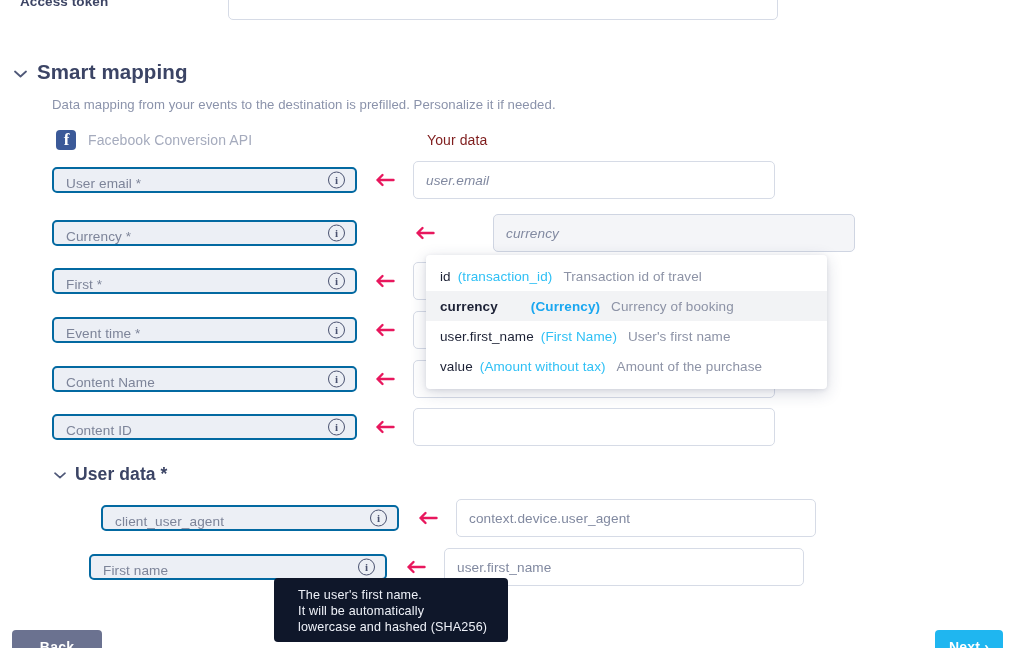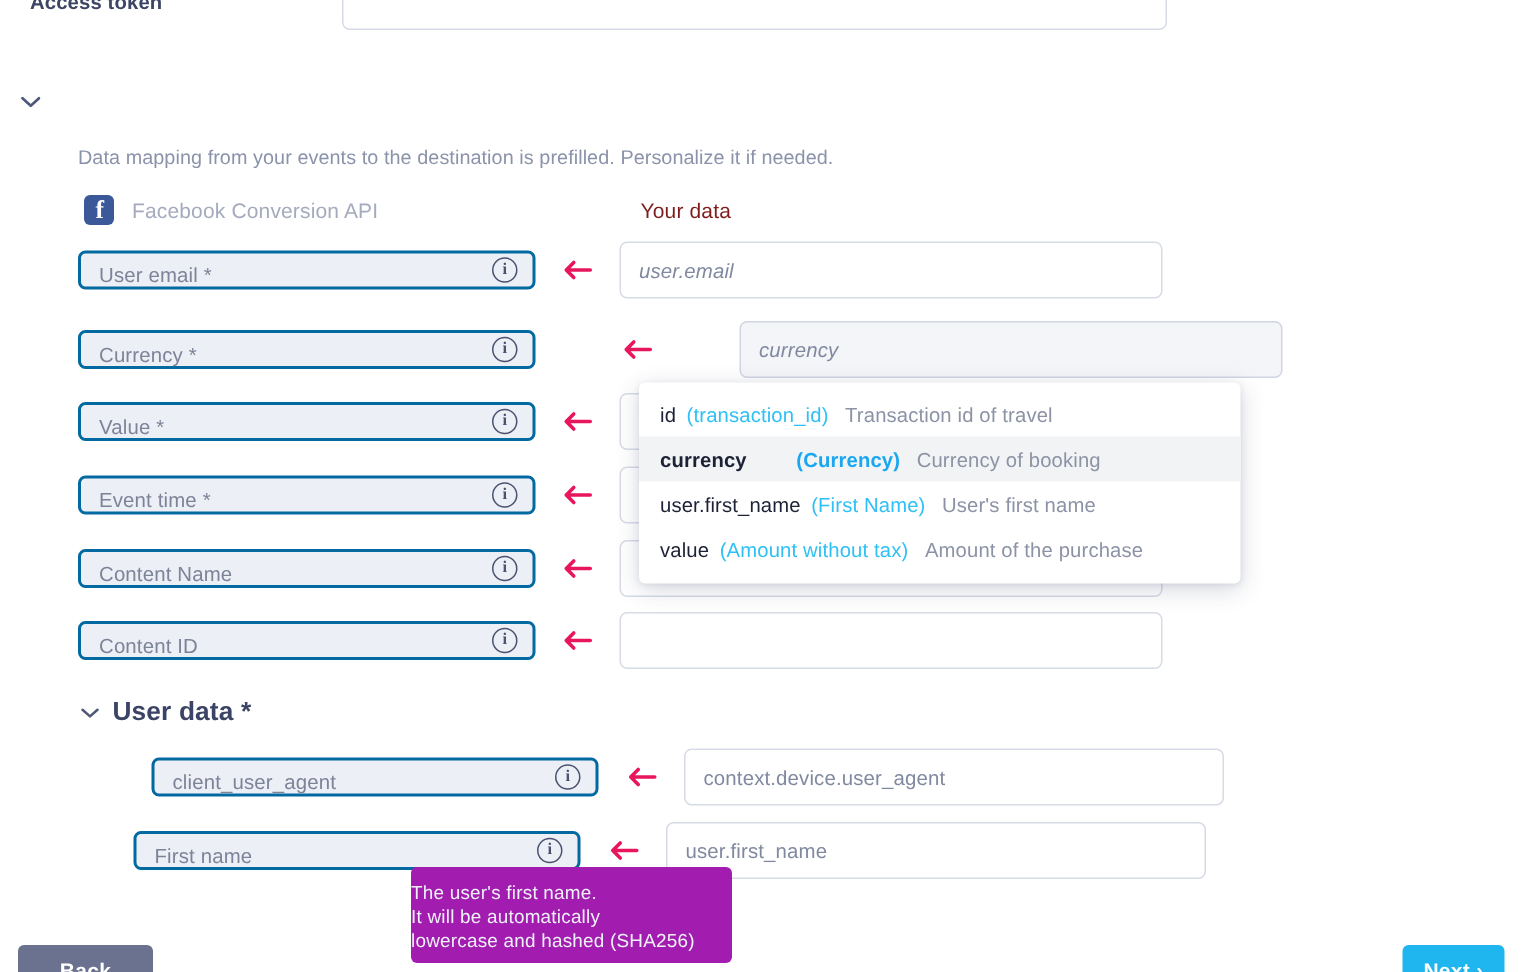--- a/index.html
+++ b/index.html
@@ -149,24 +149,24 @@
 
   
   #user-data-header { left: 54px; top: 464px; gap: 9px; }
   #user-data-header .sec-title { font-size: 17.5px; color: #3b4465; }
   #user-data-header .chev { font-size: 13px; }
 
   
   #tooltip {
     position: absolute;
     left: 274px; top: 578px;
-    width: 214px; height: 64px;
-    background: #a21caf;
+    width: 234px; height: 64px;
+    background: #0f172a;
     border-radius: 4px;
-    padding: 9px 0;
+    padding: 9px 24px;
     z-index: 40;
   }
   #tooltip .tt-line {
     color: #eef1f8;
     font-size: 12.6px;
     line-height: 16.2px;
     letter-spacing: .15px;
     white-space: nowrap;
   }
 
@@ -198,20 +198,21 @@
 
   <div class="access-label">Access token</div>
   <div class="access-input"></div>
 
   <div class="sec-header" id="smart-mapping-header">
     <span class="chev">
       <svg width="13" height="8" viewBox="0 0 13 8" fill="none" aria-hidden="true">
           <path d="M1 1.5L6.5 6.5L12 1.5" stroke="#4f5878" stroke-width="1.8" stroke-linecap="round" stroke-linejoin="round"></path>
         </svg>
     </span>
+    <span class="sec-title">Smart mapping</span>
   </div>
 
   <div class="sec-desc">Data mapping from your events to the destination is prefilled. Personalize it if needed.</div>
 
   <div class="dest-head">
     <span class="fb-icon"></span>
     <span class="dest-head-label">Facebook Conversion API</span>
   </div>
   <div class="col-head" id="col-head-your-data">Your data</div>
 
@@ -240,21 +241,21 @@
           <path d="M18.5 7H2.5M2.5 7L7.5 2M2.5 7L7.5 12" stroke="#e8175d" stroke-width="2.4" stroke-linecap="round" stroke-linejoin="round"></path>
         </svg>
     </div>
     <div class="src-field active">
       <span>currency</span>
     </div>
   </div>
 
   <div class="map-row row-top" style="left:52px; top:262px;">
     <div class="dest-field">
-      <span>Value *</span>
+      <span>First *</span>
       <span class="info-ico">i</span>
     </div>
     <div class="arrow">
       <svg width="20" height="14" viewBox="0 0 20 14" fill="none">
           <path d="M18.5 7H2.5M2.5 7L7.5 2M2.5 7L7.5 12" stroke="#e8175d" stroke-width="2.4" stroke-linecap="round" stroke-linejoin="round"></path>
         </svg>
     </div>
     <div class="src-field">
       <span></span>
     </div>

